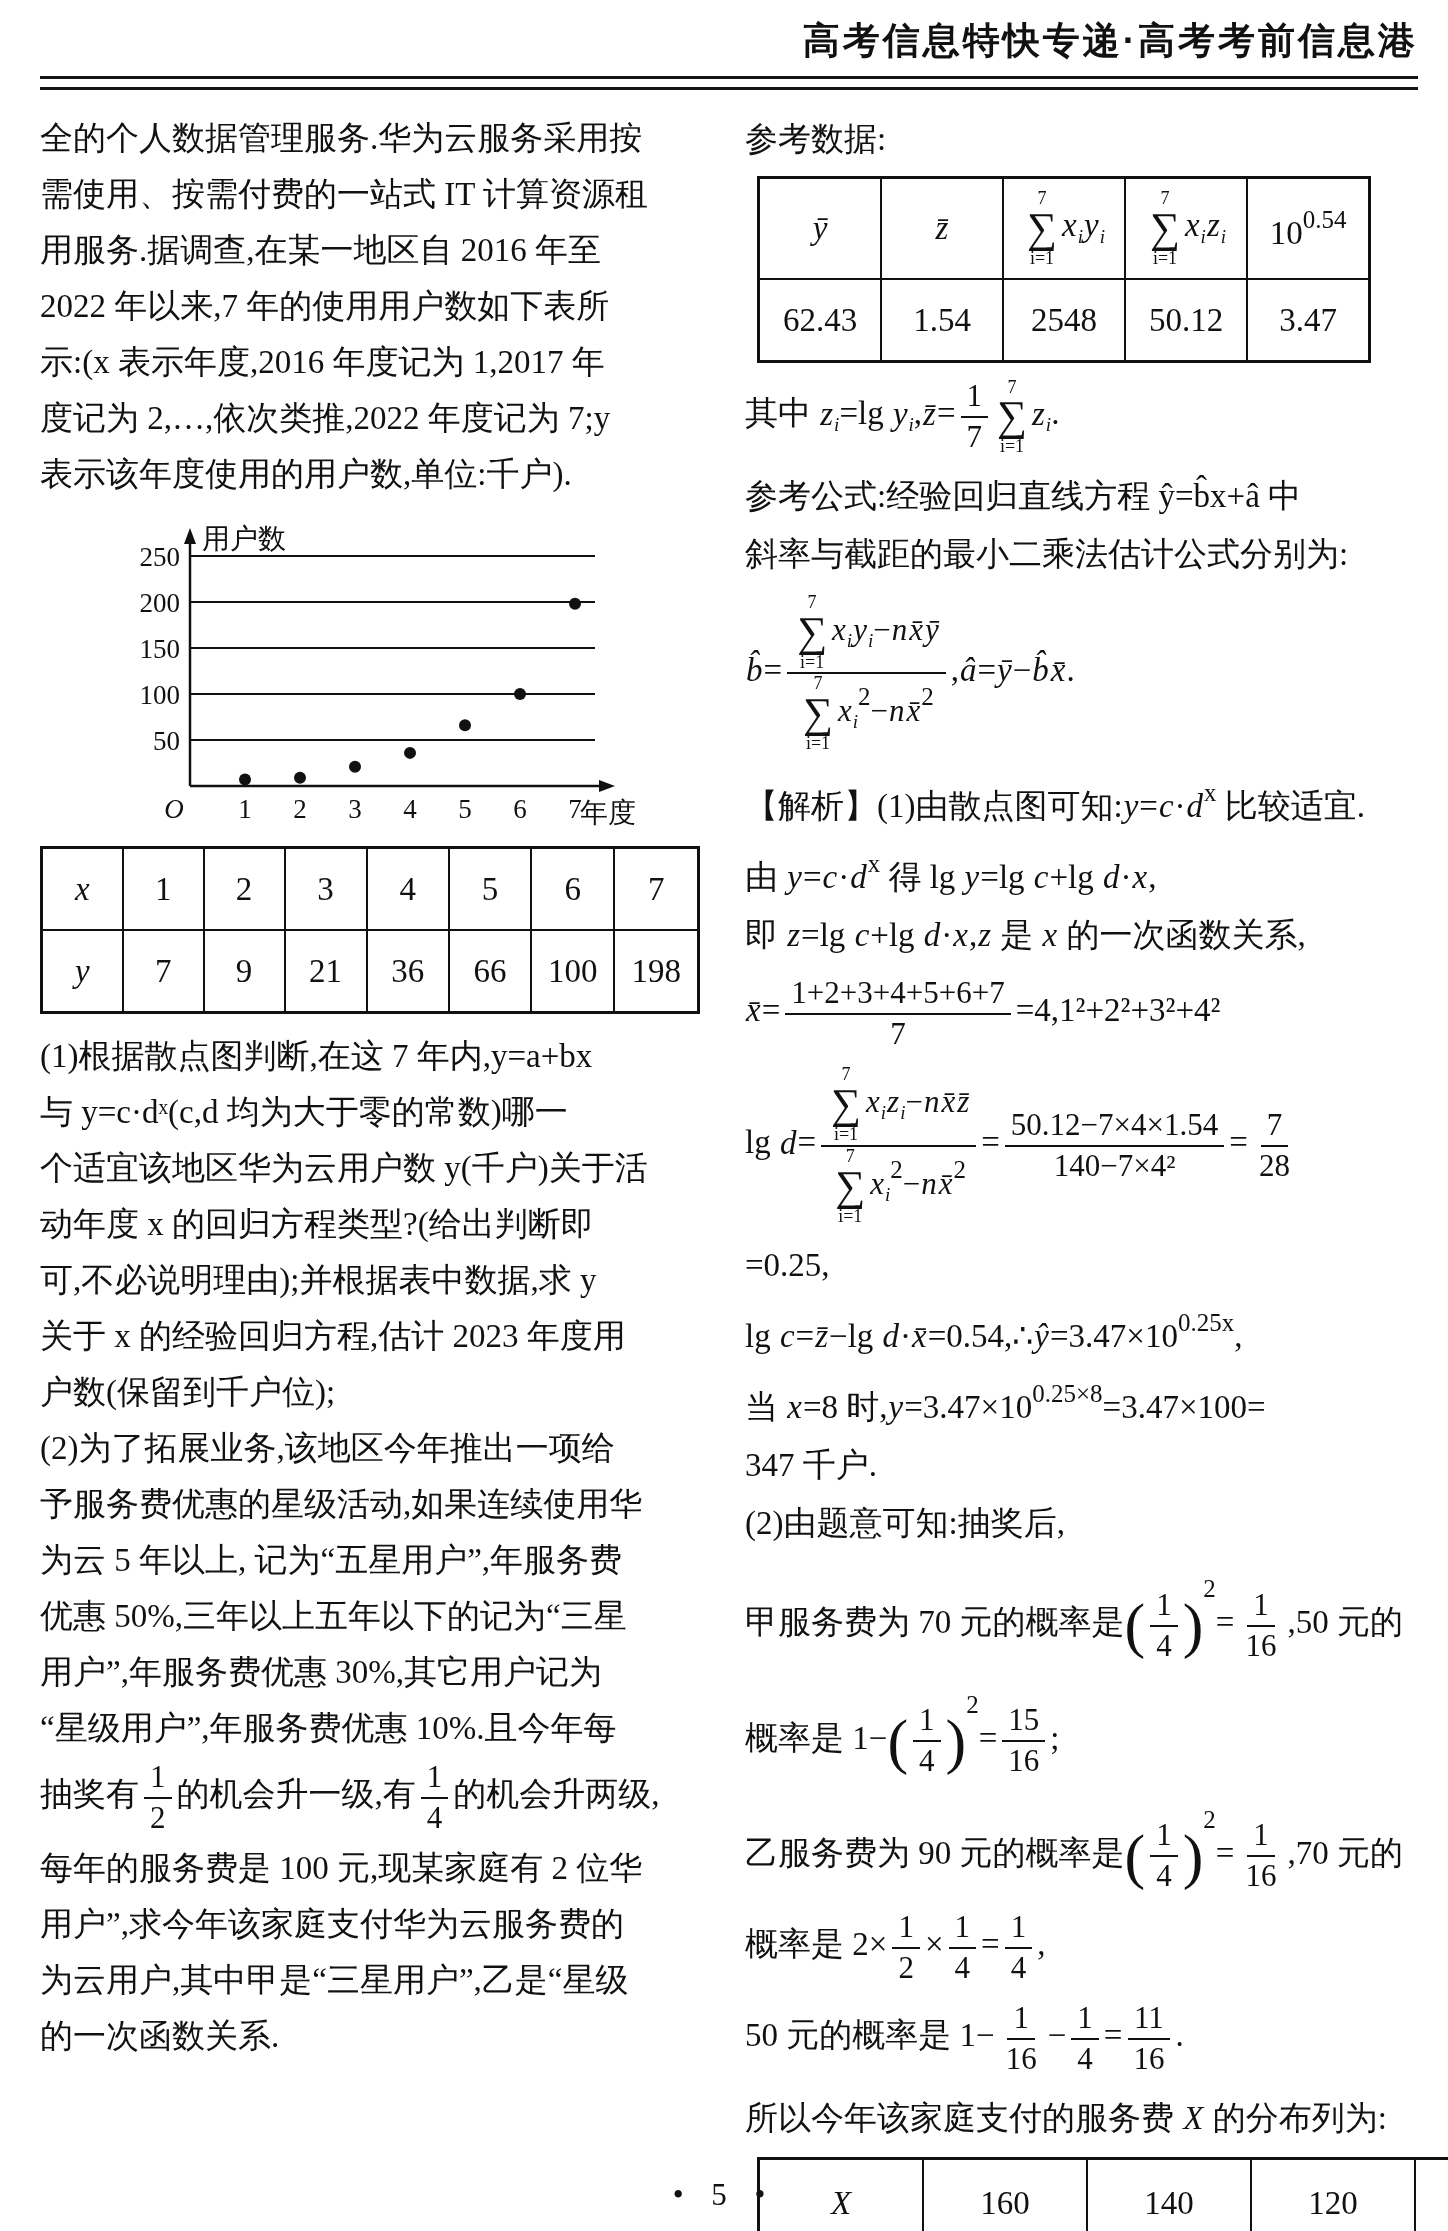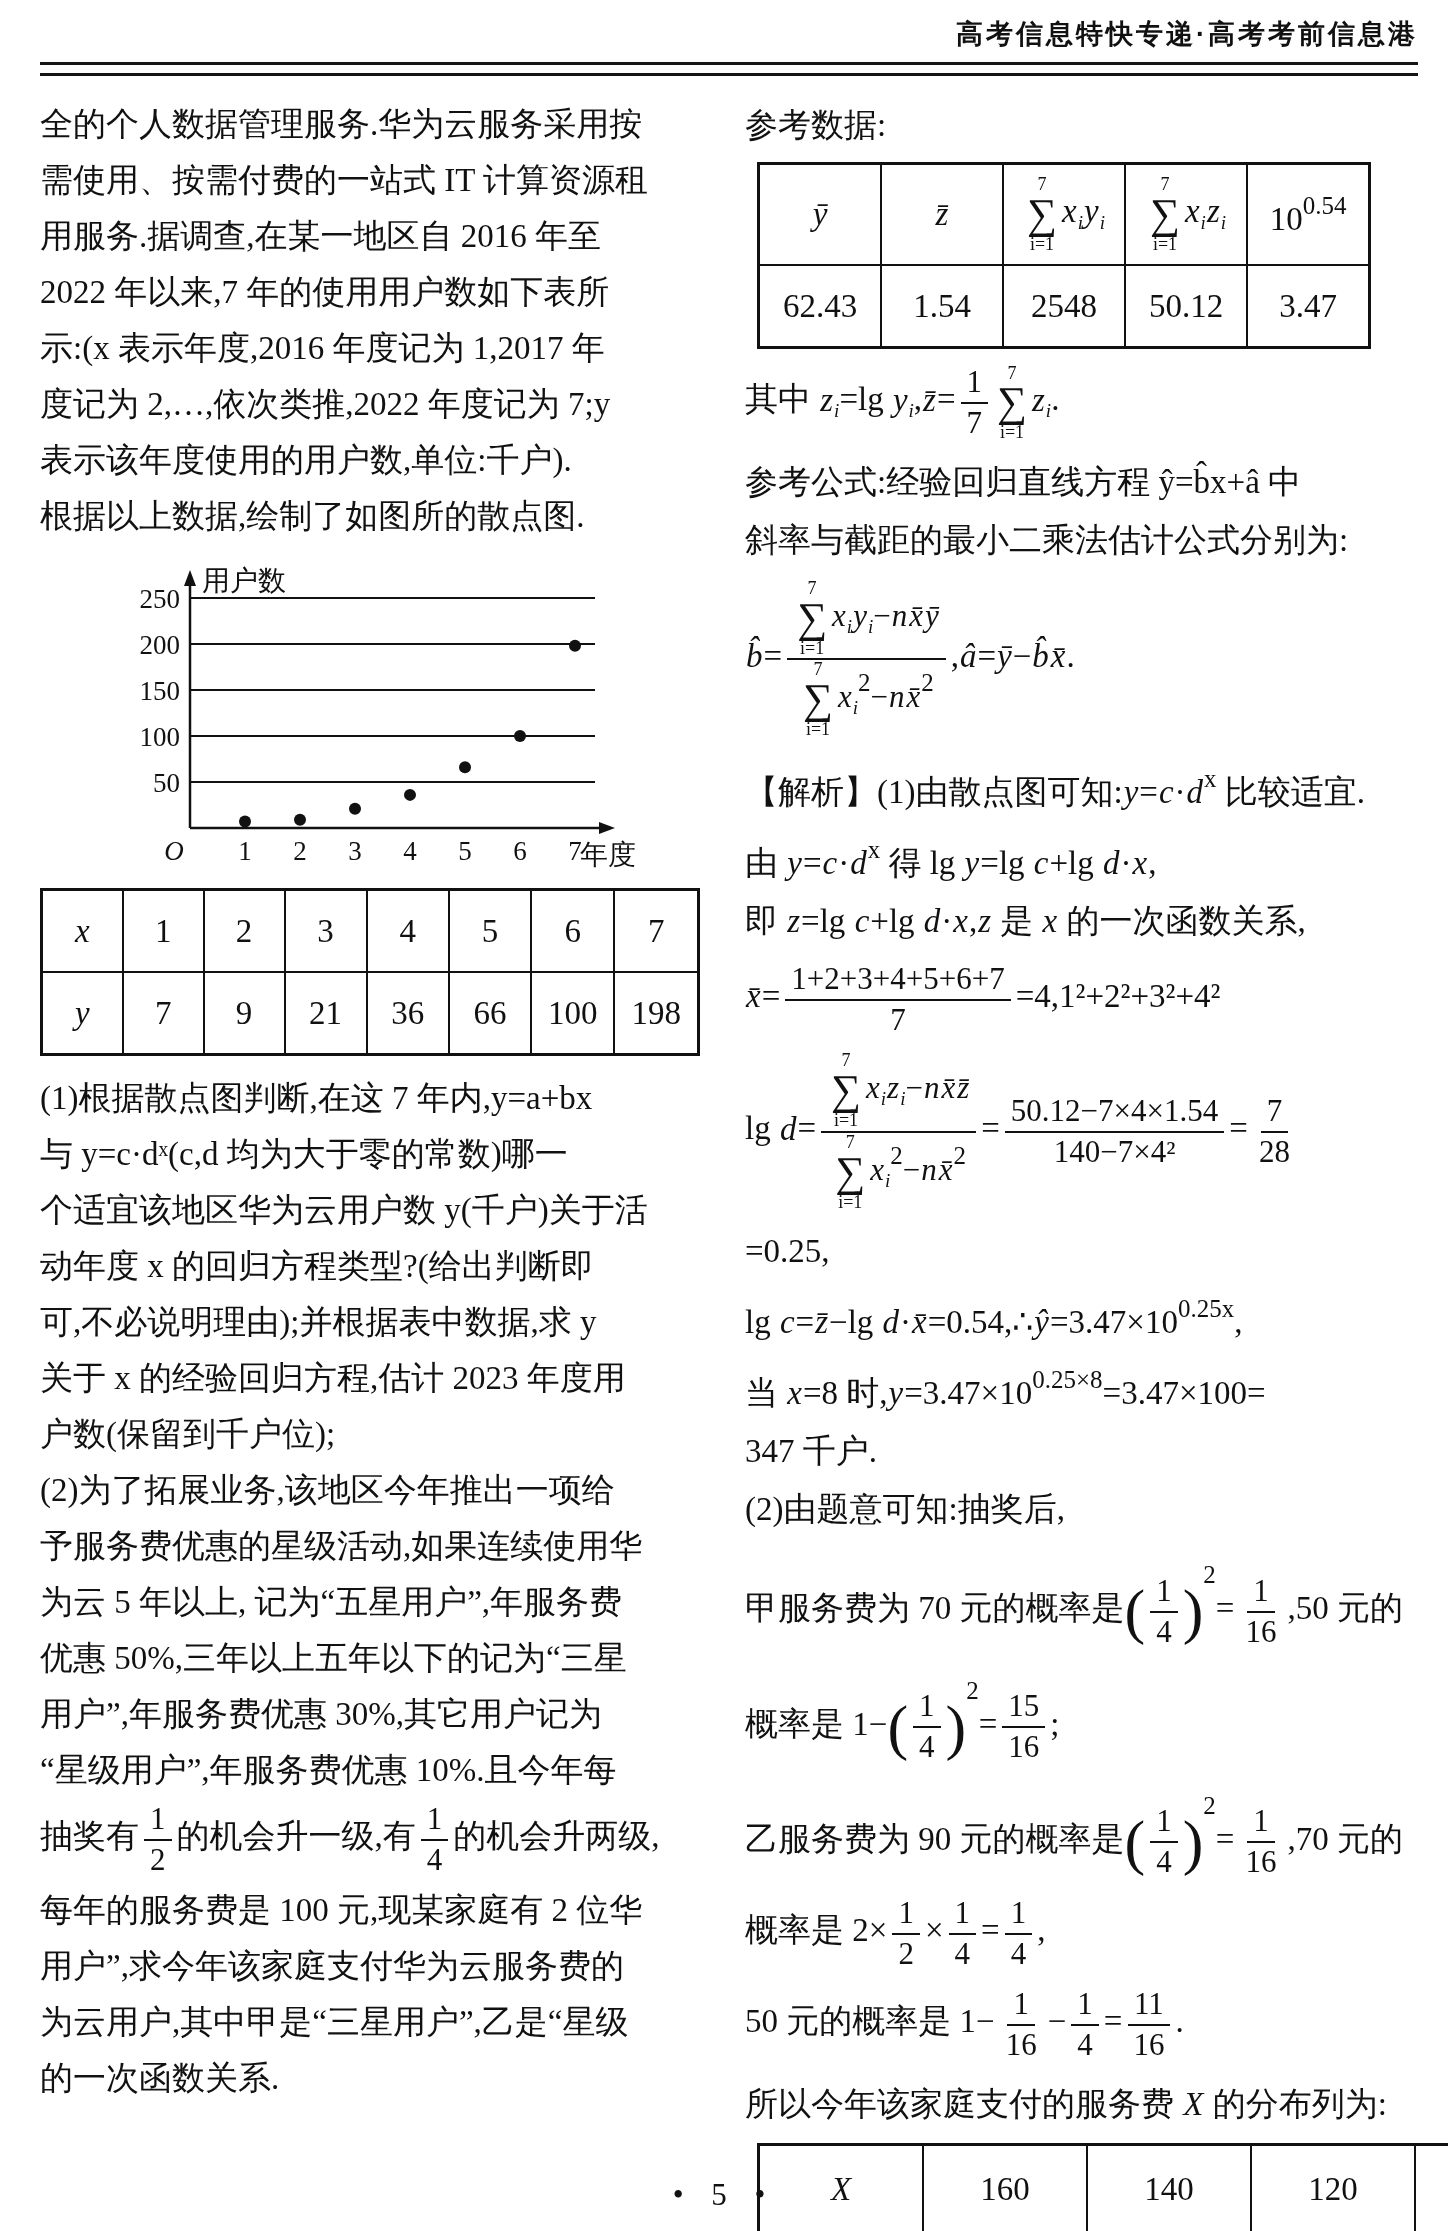--- a/index.html
+++ b/index.html
@@ -1,21 +1,21 @@
 <!DOCTYPE html>
 <html><head>
 <meta charset="utf-8">
 <style>
   html,body{margin:0;padding:0;background:#e8e8e8;}
   .page{position:relative;width:1448px;height:2231px;background:#ffffff;color:#111;
         font-family:"Liberation Serif","DejaVu Serif",serif;overflow:hidden;box-sizing:border-box;}
   
   .hdr{padding:16px 30px 0 40px;}
   .hdr-title{text-align:right;font-family:"Liberation Sans","DejaVu Sans",sans-serif;
-             font-weight:bold;font-size:27px;letter-spacing:3px;color:#111;}
+             font-weight:bold;font-size:37px;letter-spacing:3px;color:#111;}
   .hdr-rule{margin-top:10px;height:8px;border-top:3px solid #151515;border-bottom:3px solid #151515;}
   
   .cols{display:flex;padding:20px 24px 0 40px;}
   .col-left{width:665px;flex:none;}
   .col-right{width:685px;flex:none;margin-left:40px;}
   .line{font-size:33px;line-height:56px;min-height:56px;white-space:nowrap;}
   .col-right .line{line-height:58px;}
   .tall{margin:8px 0;}
   .mt{white-space:pre;}
   .mi{white-space:pre;font-style:italic;padding:0 1px;}
@@ -61,21 +61,20 @@
   <div class="cols">
     <section class="col-left">
       <div class="para">
           <div class="line"><span class="mt">全的个人数据管理服务.华为云服务采用按</span></div>
           <div class="line"><span class="mt">需使用、按需付费的一站式 IT 计算资源租</span></div>
           <div class="line"><span class="mt">用服务.据调查,在某一地区自 2016 年至</span></div>
           <div class="line"><span class="mt">2022 年以来,7 年的使用用户数如下表所</span></div>
           <div class="line"><span class="mt">示:(x 表示年度,2016 年度记为 1,2017 年</span></div>
           <div class="line"><span class="mt">度记为 2,…,依次类推,2022 年度记为 7;y</span></div>
           <div class="line"><span class="mt">表示该年度使用的用户数,单位:千户).</span></div>
-          <div class="line"><span class="mt">根据以上数据,绘制了如图所的散点图.</span></div>
         </div>
       <figure class="chart-wrap" style="margin:16px 0 6px 0"><svg viewBox="0 0 600 318" width="600" height="318">
             <line x1="150" y1="268" x2="565" y2="268" stroke="#111" stroke-width="2.5"></line>
             <line x1="150" y1="268" x2="150" y2="22" stroke="#111" stroke-width="2.5"></line>
             <polygon points="150,10 144,26 156,26" fill="#111"></polygon>
             <polygon points="575,268 559,262 559,274" fill="#111"></polygon>
             <line x1="150" y1="222" x2="555" y2="222" stroke="#111" stroke-width="1.8"></line>
             <text x="140" y="232" text-anchor="end" font-size="27" fill="#111" font-family="&quot;Liberation Serif&quot;,&quot;DejaVu Serif&quot;,serif">50</text>
             <line x1="150" y1="176" x2="555" y2="176" stroke="#111" stroke-width="1.8"></line>
             <text x="140" y="186" text-anchor="end" font-size="27" fill="#111" font-family="&quot;Liberation Serif&quot;,&quot;DejaVu Serif&quot;,serif">100</text>

